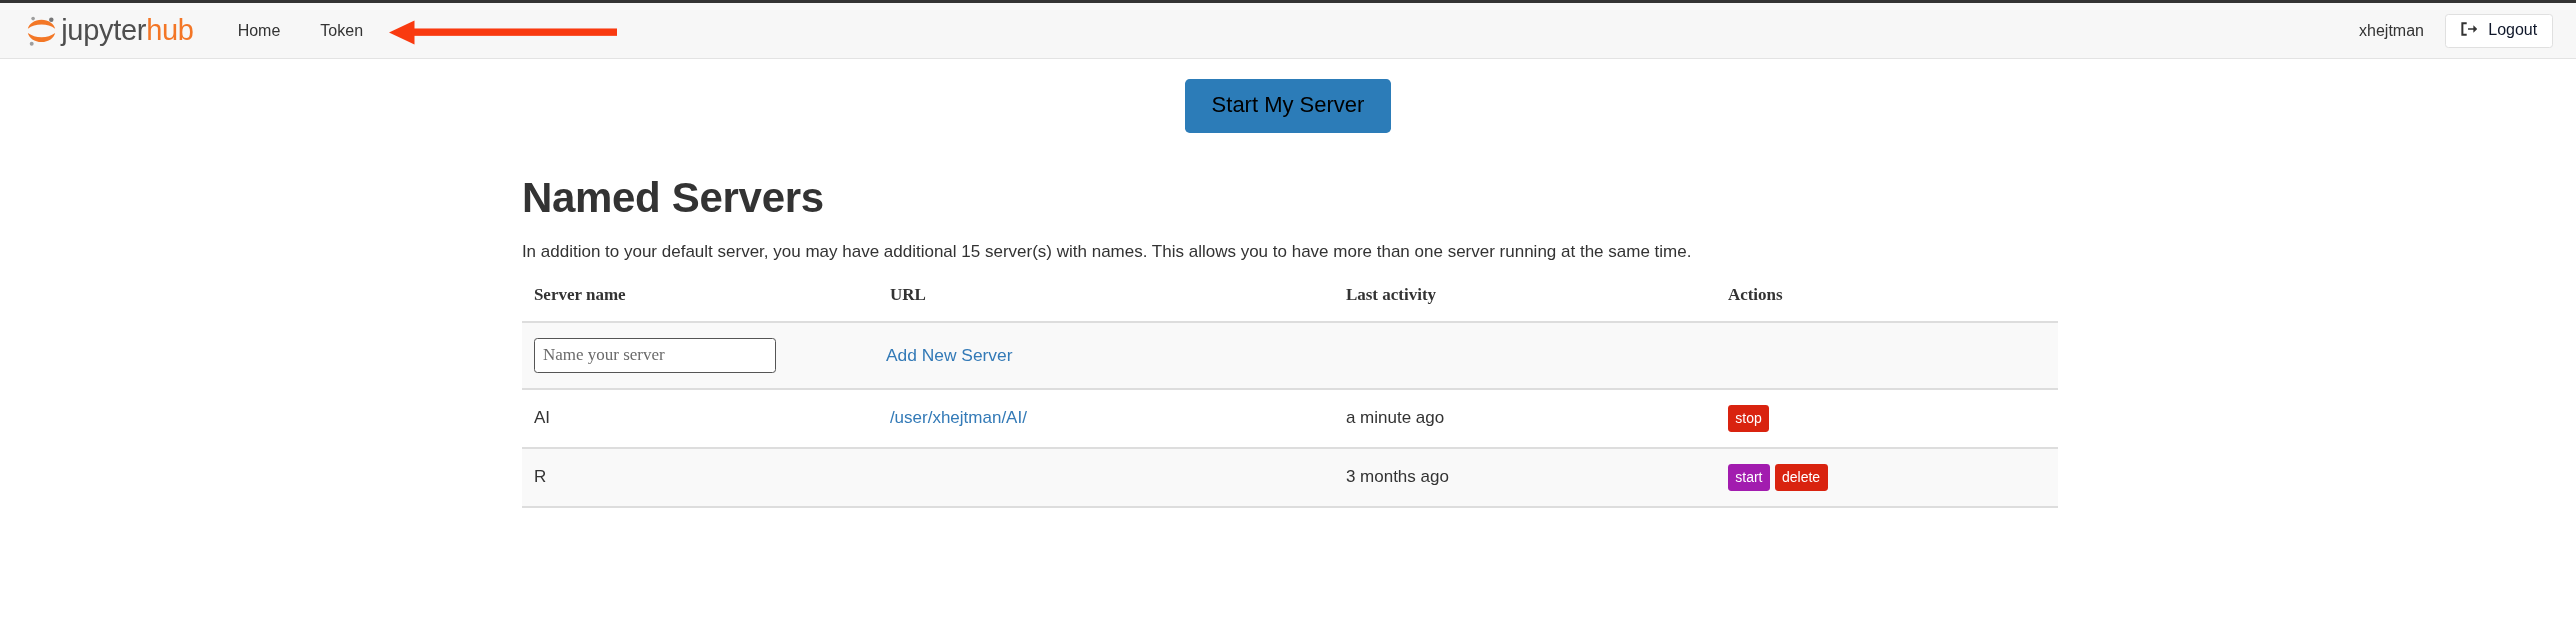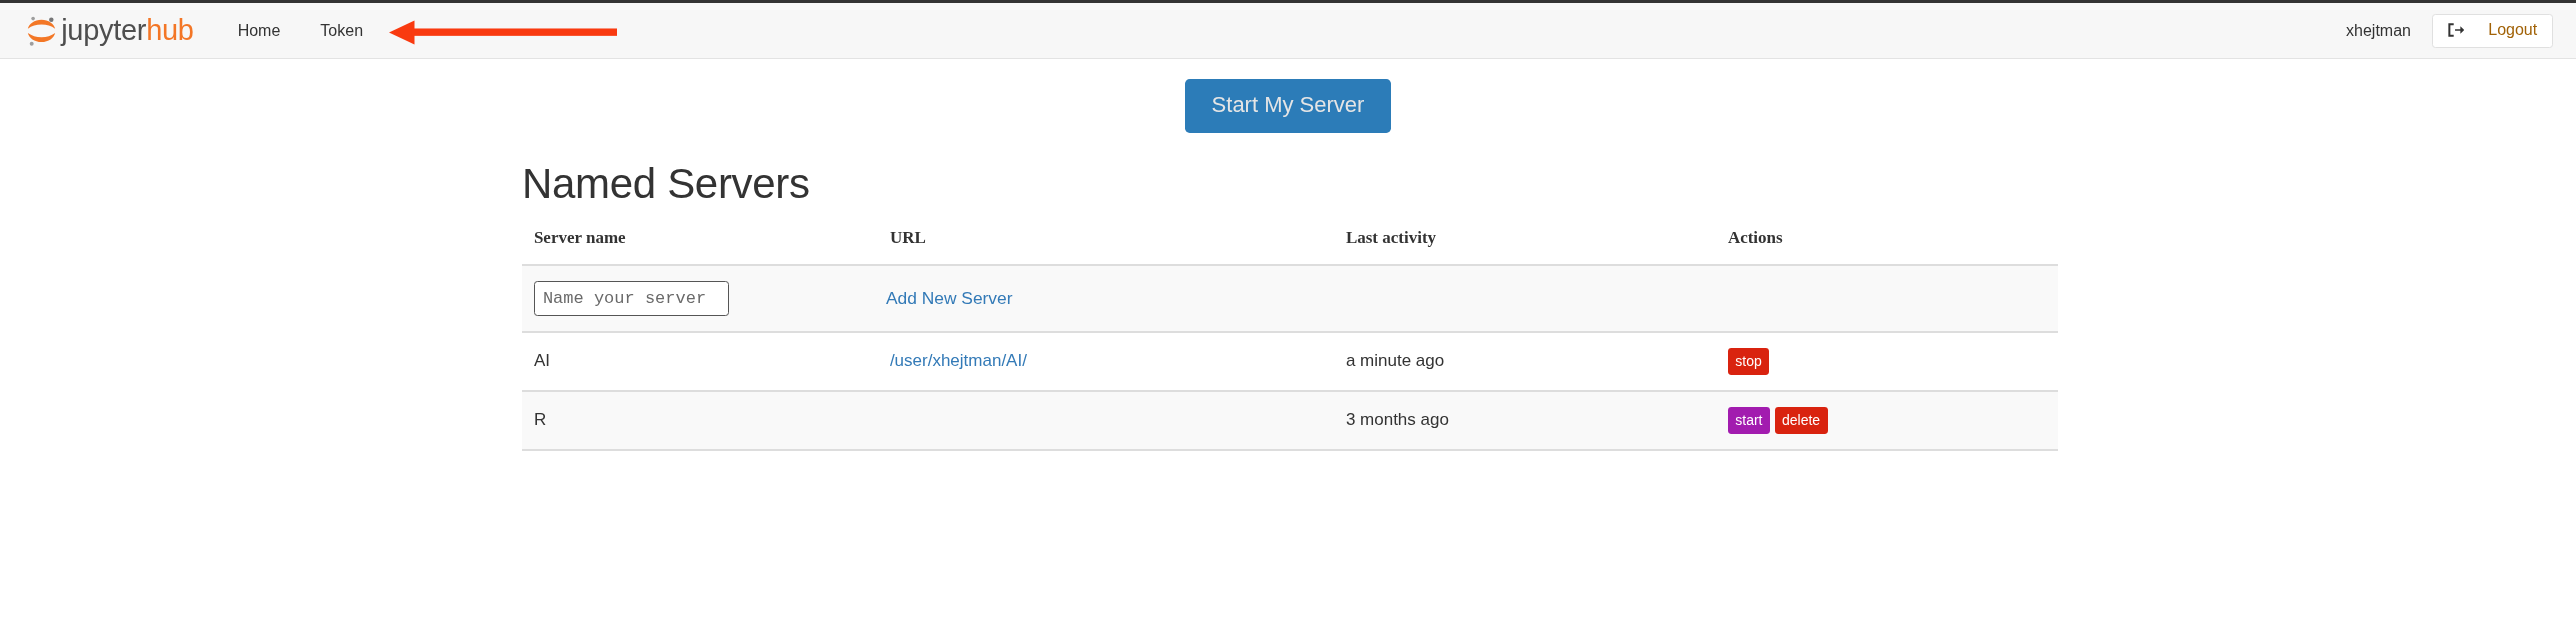--- a/index.html
+++ b/index.html
@@ -78,28 +78,28 @@
     align-items: center;
   }
   .username {
     font-size: 16px;
     color: #333333;
     margin-right: 21.5px;
     white-space: nowrap;
   }
   .logout-btn {
     font-size: 16px;
-    color: #a16207;
+    color: #0f172a;
     background: #ffffff;
     border: 1.3px solid #e0e0e0;
     border-radius: 3.4px;
     padding: 6px 14.8px 7.4px 13.4px;
     display: inline-flex;
-    align-items: center;
-    gap: 24px;
+    align-items: flex-start;
+    gap: 11px;
     text-decoration: none;
     cursor: pointer;
     white-space: nowrap;
   }
   .logout-icon { display: inline-block; width: 17.4px; height: 16px; }
 
   
   .annot-arrow {
     position: absolute;
     left: 389px;
@@ -113,40 +113,40 @@
   .content {
     padding-top: 0;
   }
   .start-server-wrap {
     text-align: center;
     padding-top: 19.5px;
   }
   .btn-start-server {
     display: inline-block;
     background: #2c7cb8;
-    color: #e5e5e5;
+    color: #000000;
     font-size: 22px;
     line-height: 1;
     border: none;
     border-radius: 4.7px;
     padding: 14.8px 27px 17px 27px;
     cursor: pointer;
     font-family: "Liberation Sans", sans-serif;
   }
 
   .panel {
     width: 1543px;
     margin: 0 auto;
     padding-left: 5.4px;
   }
   h1.page-title {
     font-size: 42px;
-    font-weight: normal;
-    color: #333333;
-    margin: 28px 0 0 0;
+    font-weight: bold;
+    color: #333333;
+    margin: 42px 0 0 0;
     line-height: 1.1;
     letter-spacing: -0.3px;
   }
   .page-desc {
     font-size: 17px;
     color: #333333;
     margin: 19px 0 0 0;
     line-height: 1.4;
   }
 
@@ -181,25 +181,25 @@
   .col-act  { width: 382px; }
   .col-actions { width: 342px; }
 
   .server-url {
     color: #337ab7;
     text-decoration: none;
     margin-top: 40px;
   }
 
   .name-input {
-    font-family: Liberation Mono, monospace;
+    font-family: Liberation Serif, serif;
     font-size: 17px;
     color: #333333;
     padding: 4.7px 6.7px 6px 8px;
-    width: 195px;
+    width: 242px;
     height: 35px;
     border: 1.3px solid #555555;
     border-radius: 3.4px;
     background: #ffffff;
     vertical-align: middle;
   }
   .name-input::placeholder { color: #6a6a6a; }
   .add-link {
     color: #337ab7;
     font-size: 17.4px;
@@ -272,20 +272,21 @@
 </div>
 
 <div class="content">
 
   <div class="start-server-wrap">
     <button class="btn-start-server">Start My Server</button>
   </div>
 
   <div class="panel">
     <h1 class="page-title">Named Servers</h1>
+    <p class="page-desc">In addition to your default server, you may have additional 15 server(s) with names. This allows you to have more than one server running at the same time.</p>
 
     <table class="servers">
       <colgroup>
         <col class="col-name">
           <col class="col-url">
           <col class="col-act">
           <col class="col-actions">
       </colgroup>
       <thead>
         <tr>

